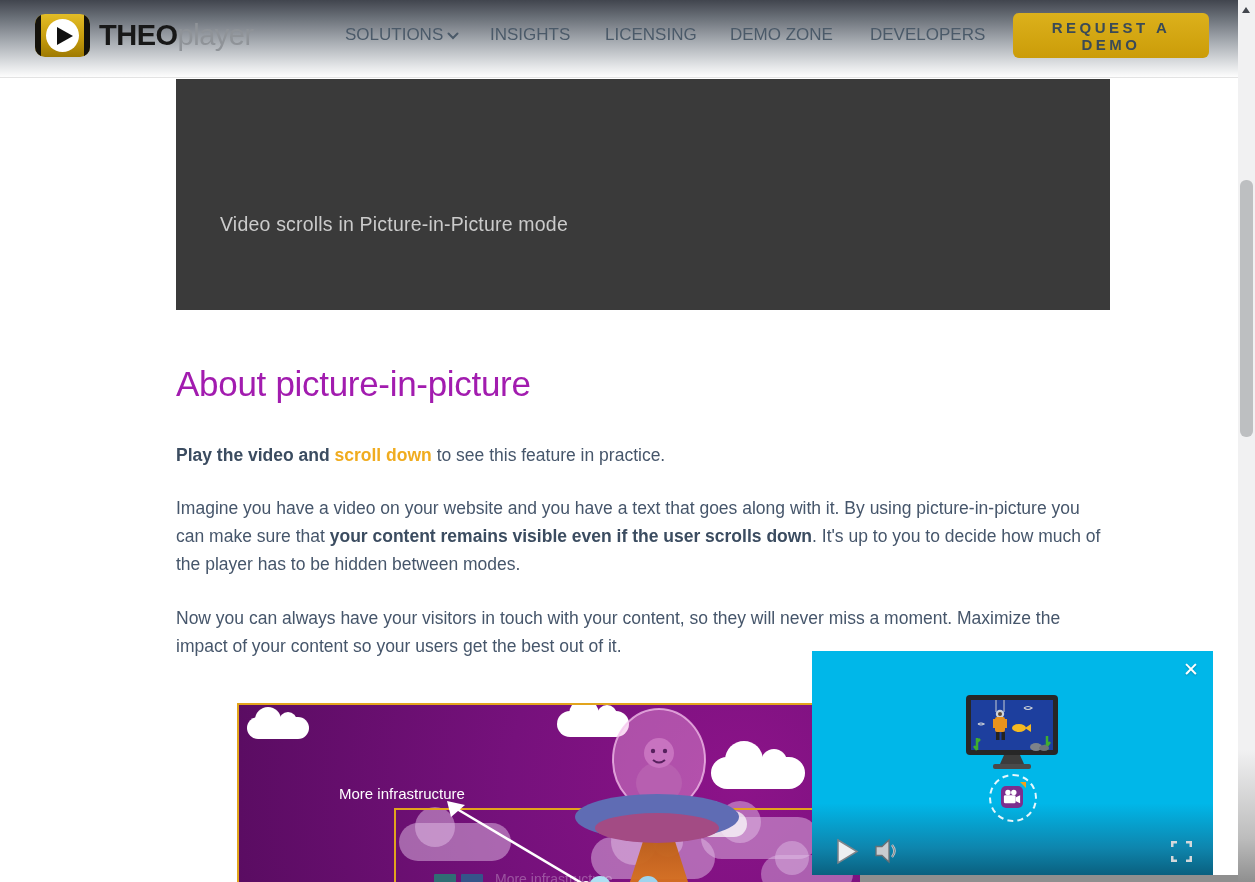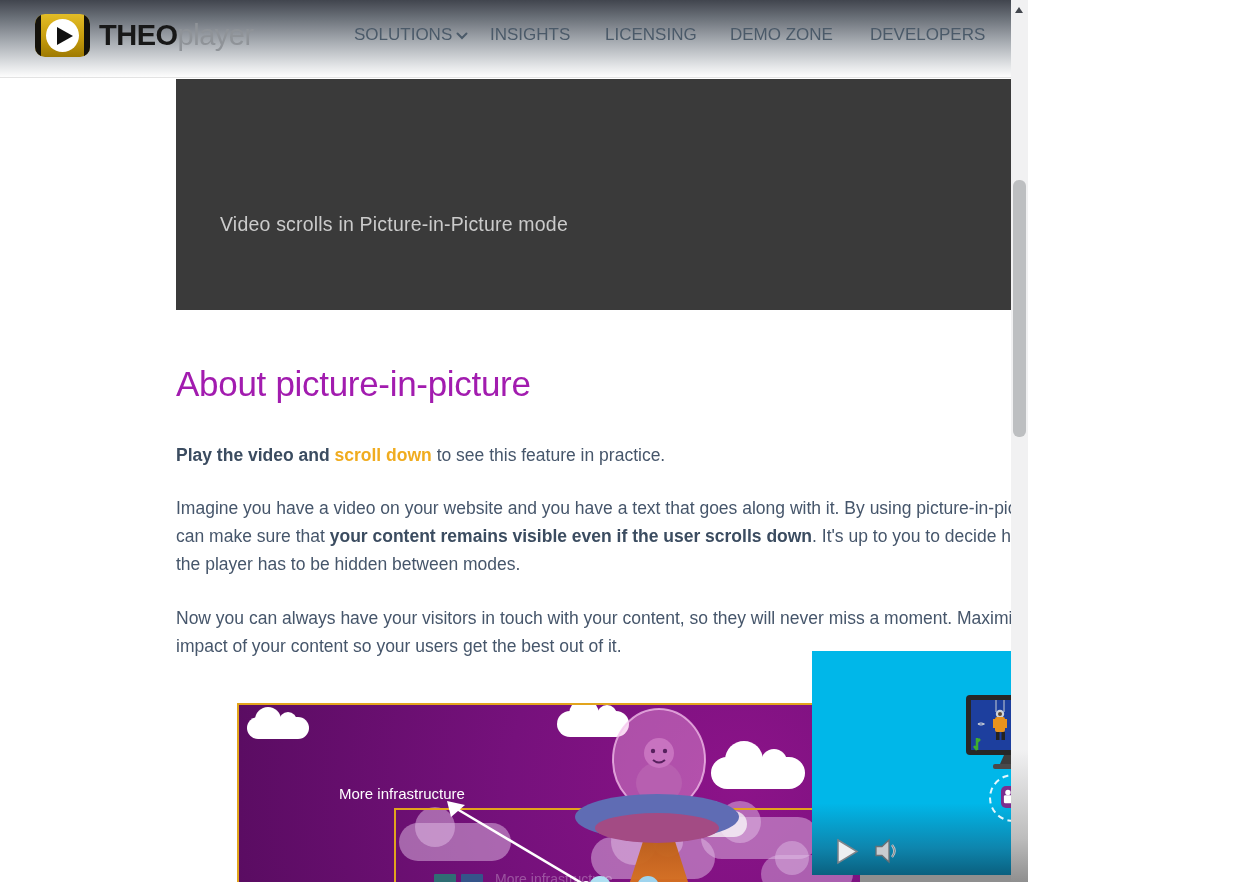--- a/index.html
+++ b/index.html
@@ -1,16 +1,16 @@
 <!DOCTYPE html>
 <html><head>
 <meta charset="utf-8">
 <style>
   html,body{margin:0;padding:0;background:#fff;}
-  #stage{position:relative;width:1028px;height:882px;overflow:hidden;
+  #stage{position:relative;width:1255px;height:882px;overflow:hidden;
          font-family:"Liberation Sans","DejaVu Sans",sans-serif;background:#fff;}
 
   
   .header{position:absolute;left:0;top:0;width:1238px;height:77px;
     background:linear-gradient(180deg,#41454e 0%,#6e747c 25%,#a8adb3 55%,#e2e4e6 85%,#fdfdfd 100%);
     border-bottom:1px solid #e3e3e3;z-index:5;}
   .logo{position:absolute;left:35px;top:14px;display:flex;align-items:center;cursor:pointer;}
   .logo-badge{position:relative;width:55px;height:43px;border-radius:10px;
     background:linear-gradient(180deg,#e3bd27 0%,#c79c0c 55%,#9e7a02 100%);overflow:hidden;}
   .logo-badge .edge{position:absolute;top:0;bottom:0;width:6px;background:#14120c;}
@@ -88,21 +88,21 @@
     <div class="logo">
       <div class="logo-badge">
         <div class="edge l"></div>
           <div class="edge r"></div>
         <div class="disc"></div>
           <div class="tri"></div>
       </div>
       <span class="logo-theo">THEO</span>
         <span class="logo-player">player</span>
     </div>
-    <div class="nav-item" style="left:354px;">
+    <div class="nav-item" style="left:345px;">
       <span>SOLUTIONS</span><span class="chev"><svg width="12" height="8" viewBox="0 0 12 8">
             <path d="M1.5 1.5 L6 6 L10.5 1.5" fill="none" stroke="#4b5a69" stroke-width="2" stroke-linecap="round"></path>
           </svg></span>
     </div>
     <div class="nav-item" style="left:490px;"><span>INSIGHTS</span></div>
     <div class="nav-item" style="left:605px;"><span>LICENSING</span></div>
     <div class="nav-item" style="left:730px;"><span>DEMO ZONE</span></div>
     <div class="nav-item" style="left:870px;"><span>DEVELOPERS</span></div>
     <button class="cta">REQUEST A DEMO</button>
   </div>

